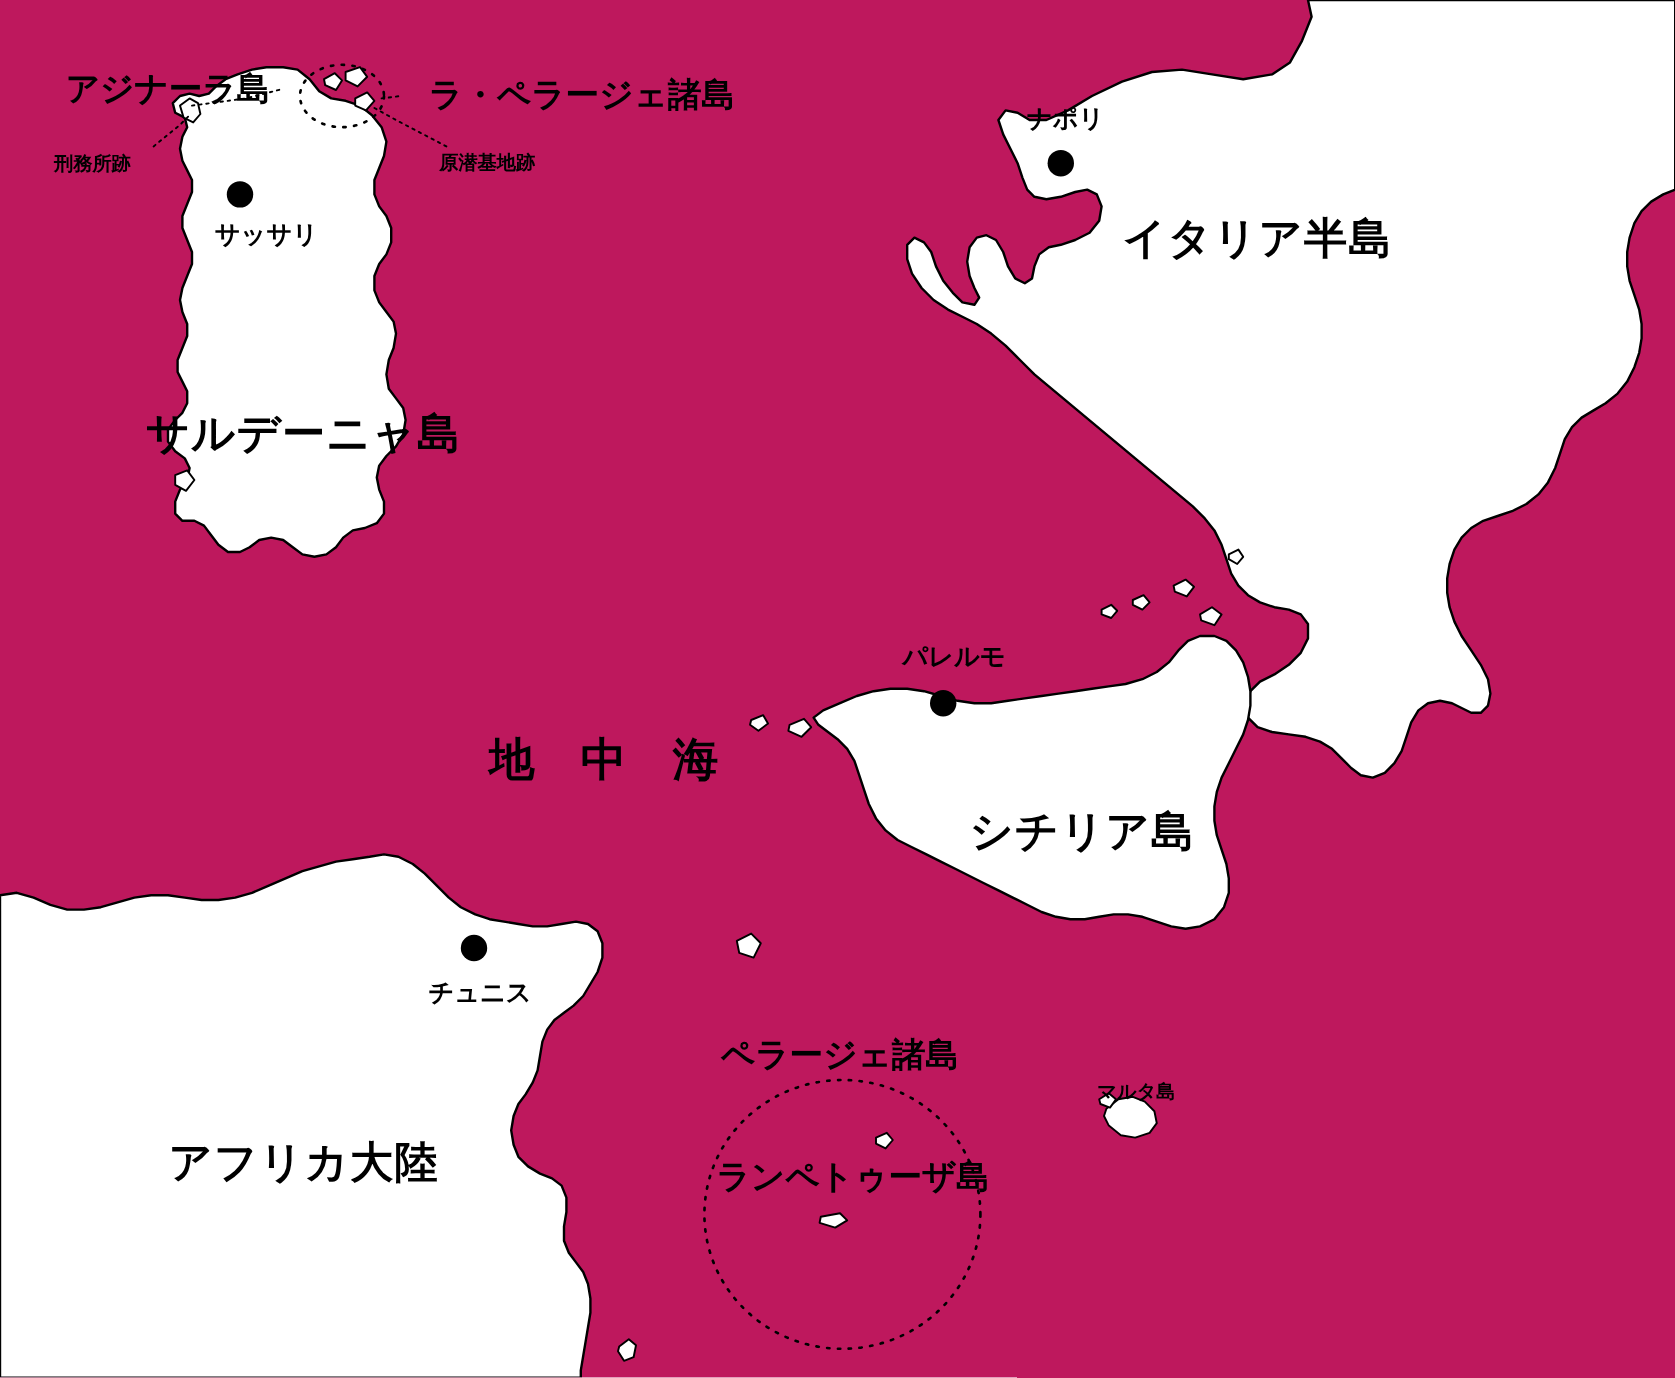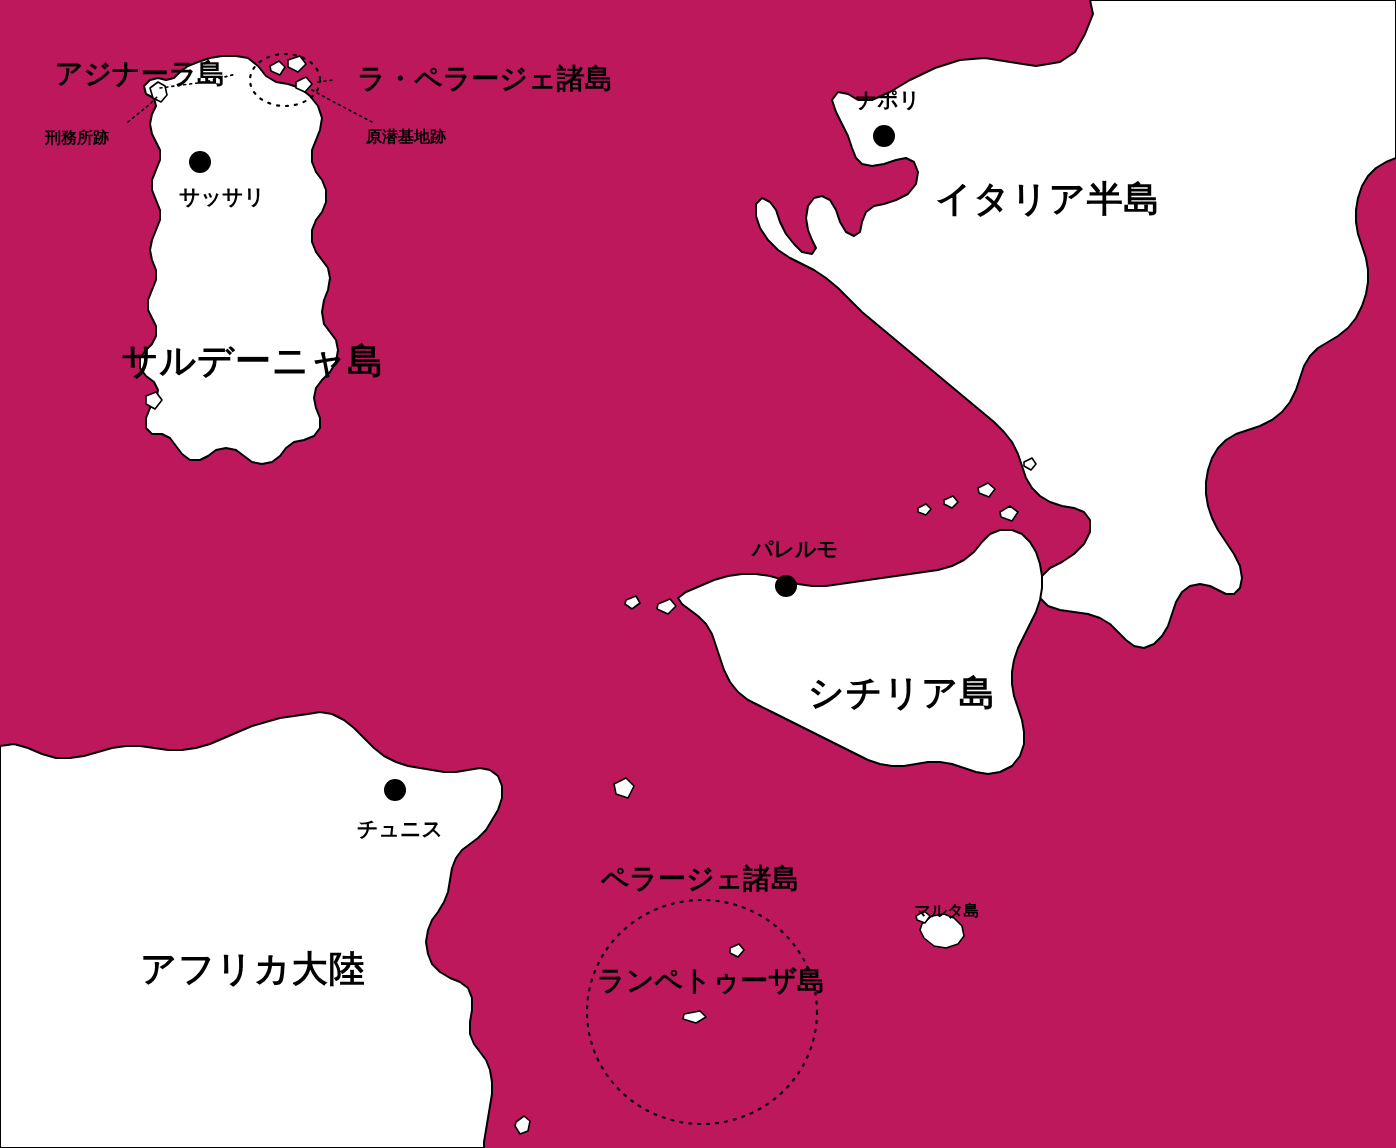--- a/index.html
+++ b/index.html
@@ -204,20 +204,21 @@
 
   <div class="label label-island" style="left:140px; top:74px;">アジナーラ島</div>
   <div class="label label-island" style="left:485px; top:79px;">ラ・ペラージェ諸島</div>
   <div class="label label-note" style="left:77px; top:138px;">刑務所跡</div>
   <div class="label label-note" style="left:406px; top:137px;">原潜基地跡</div>
   <div class="label label-city" style="left:222px; top:196px;">サッサリ</div>
   <div class="label label-region" style="left:253px; top:329px;margin-top:32px;">サルデーニャ島</div>
   <div class="label label-city" style="left:888px; top:99px;">ナポリ</div>
   <div class="label label-region" style="left:1048px; top:167px;margin-top:32px;">イタリア半島</div>
   <div class="label label-city" style="left:795px; top:548px;">パレルモ</div>
+  <div class="label label-sea" style="left:510px; top:634px;">地 中 海</div>
   <div class="label label-region" style="left:902px; top:665px;margin-top:28px;">シチリア島</div>
   <div class="label label-city" style="left:400px; top:828px;">チュニス</div>
   <div class="label label-island" style="left:700px; top:879px;">ペラージェ諸島</div>
   <div class="label label-island-sm" style="left:947px; top:911px;">マルタ島</div>
   <div class="label label-island" style="left:711px; top:981px;">ランペトゥーザ島</div>
   <div class="label label-region" style="left:253px; top:969px;">アフリカ大陸</div>
 
 </div>
 
 </body></html>

